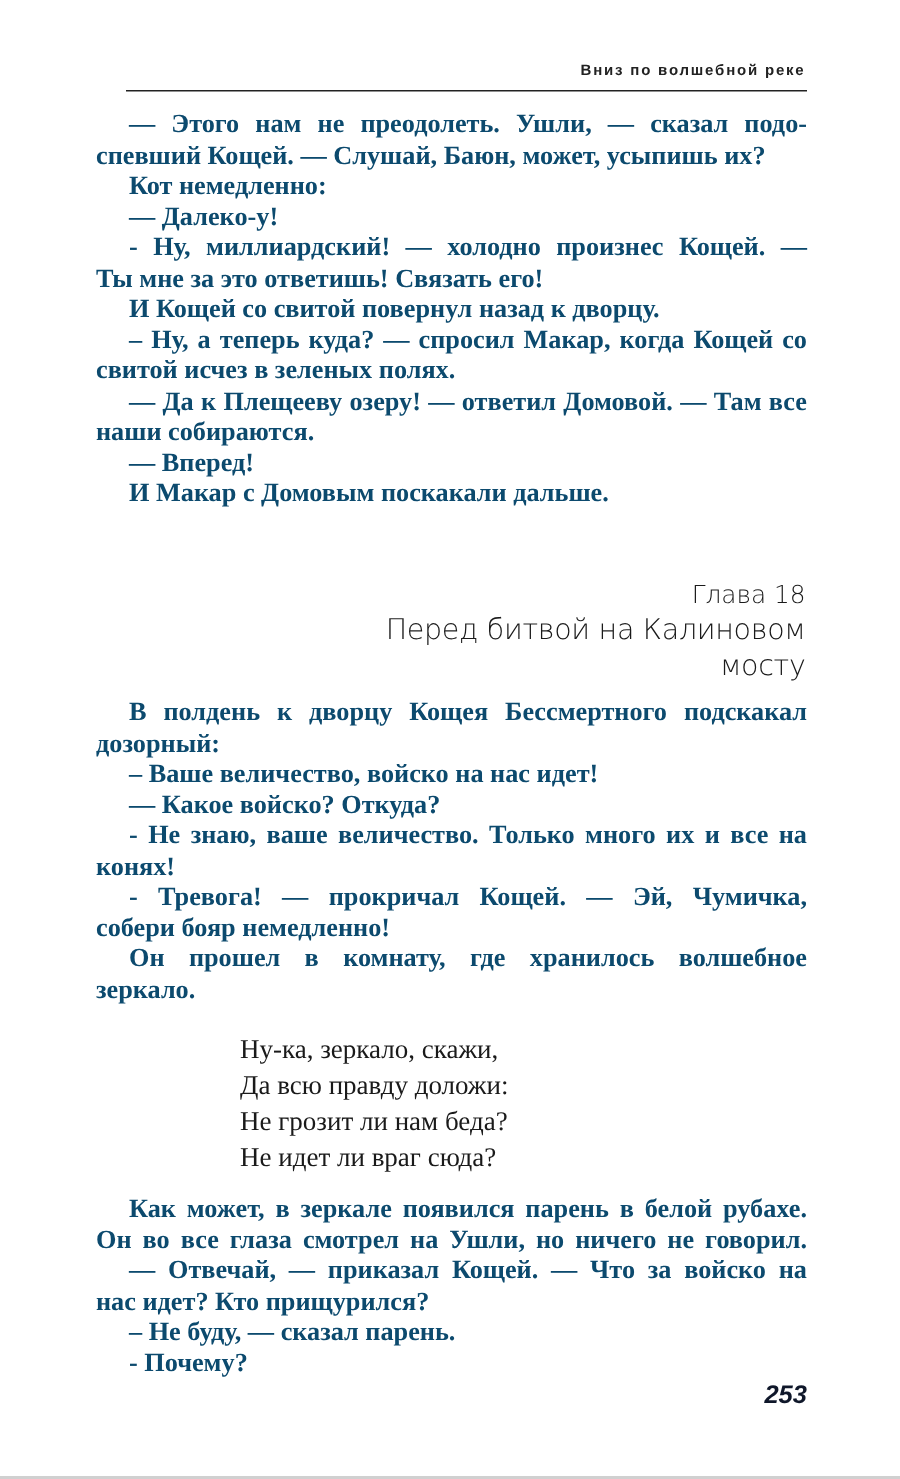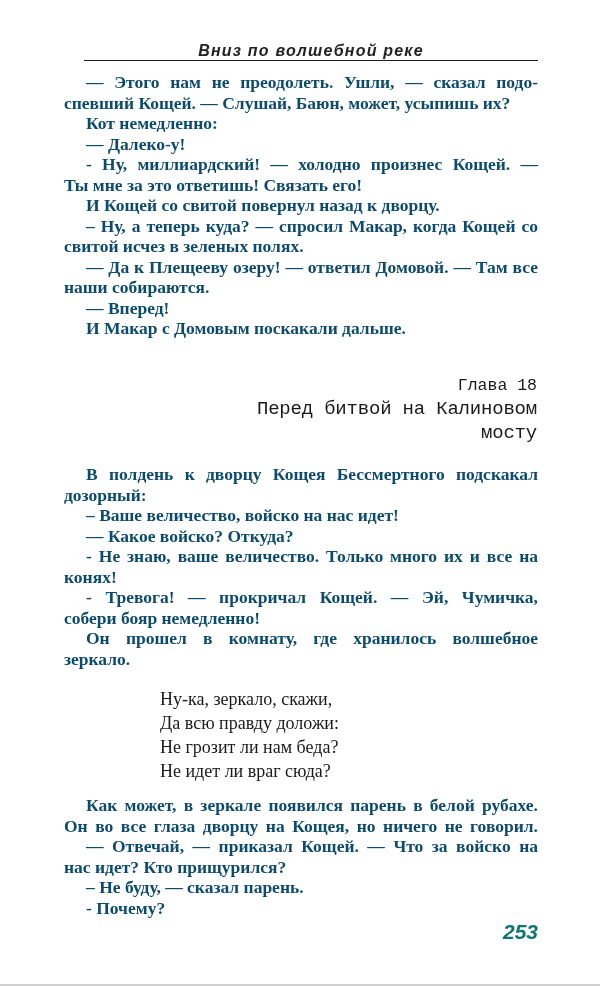--- a/index.html
+++ b/index.html
@@ -1,21 +1,21 @@
 <!DOCTYPE html>
 <html><head>
 <meta charset="utf-8">
 <style>
   html, body { margin: 0; padding: 0; background: #ffffff; }
   body { width: 600px; height: 986px; position: relative; overflow: hidden; }
   .page { position: absolute; left: 0; top: 0; width: 600px; height: 986px; background: #fff; }
   .running-head {
     position: absolute; left: 85px; top: 42px; width: 452px;
-    text-align: center; font-family: "Liberation Sans", sans-serif;
-    font-style: italic; font-weight: bold; font-size: 16px; letter-spacing: 1.2px; color: #222;
+    text-align: right; font-family: "Liberation Sans", sans-serif;
+    font-weight: bold; font-size: 10px; letter-spacing: 1.2px; color: #222;
   }
   .head-rule { position: absolute; left: 84px; top: 60px; width: 454px; height: 0; border-top: 1.5px solid #222; }
   .body-text {
     position: absolute; left: 64px; width: 474px;
     font-family: "Liberation Serif", serif; font-size: 17.5px; line-height: 20.5px; color: #0c4a6e;
     -webkit-font-smoothing: antialiased;
   }
   .body-text p { margin: 0; }
   .ind { text-indent: 22px; }
   .just { text-align: justify; text-align-last: left; }
@@ -27,21 +27,21 @@
   }
   .chapter-num { font-size: 16.5px; line-height: 22px; font-weight: 300; }
   .chapter-title { font-size: 19px; line-height: 24px; font-weight: 300; letter-spacing: -0.2px; }
   .verse {
     position: absolute; left: 160px; width: 300px;
     font-family: "Liberation Serif", serif; font-size: 18px; line-height: 24px; color: #1a1a1a;
   }
   .verse p { margin: 0; }
   .page-num {
     position: absolute; left: 480px; top: 920px; width: 58px; text-align: right;
-    font-family: "Liberation Sans", sans-serif; font-style: italic; font-weight: bold; font-size: 21px; color: #0f766e;
+    font-family: "Liberation Sans", sans-serif; font-style: italic; font-weight: bold; font-size: 17px; color: #0f172a;
   }
   .bottom-edge { position: absolute; left: 0; top: 984px; width: 600px; height: 2px; background: #d0d0d0; }
 </style>
 </head>
 <body>
 
 <div class="page">
 
   <div class="running-head">Вниз по волшебной реке</div>
   <div class="head-rule"></div>
@@ -55,21 +55,21 @@
     <p>Ты мне за это ответишь! Связать его!</p>
     <p class="ind">И Кощей со свитой повернул назад к дворцу.</p>
     <p class="ind justfull">– Ну, а теперь куда? — спросил Макар, когда Кощей со</p>
     <p>свитой исчез в зеленых полях.</p>
     <p class="ind justfull">— Да к Плещееву озеру! — ответил Домовой. — Там все</p>
     <p>наши собираются.</p>
     <p class="ind">— Вперед!</p>
     <p class="ind">И Макар с Домовым поскакали дальше.</p>
   </div>
 
-  <div class="chapter" style="top:375px;font-family:Liberation Mono, monospace;">
+  <div class="chapter" style="top:386px;">
     <div class="chapter-num">Глава 18</div>
     <div class="chapter-title">Перед битвой на Калиновом мосту</div>
   </div>
 
   <div class="body-text bold" style="top:464px;">
     <p class="ind justfull">В полдень к дворцу Кощея Бессмертного подскакал</p>
     <p>дозорный:</p>
     <p class="ind">– Ваше величество, войско на нас идет!</p>
     <p class="ind">— Какое войско? Откуда?</p>
     <p class="ind justfull">- Не знаю, ваше величество. Только много их и все на</p>
@@ -82,21 +82,21 @@
 
   <div class="verse" style="top:687px;">
     <p>Ну-ка, зеркало, скажи,</p>
     <p>Да всю правду доложи:</p>
     <p>Не грозит ли нам беда?</p>
     <p>Не идет ли враг сюда?</p>
   </div>
 
   <div class="body-text bold" style="top:795px;">
     <p class="ind justfull">Как может, в зеркале появился парень в белой рубахе.</p>
-    <p class="justfull">Он во все глаза дворцу на Кощея, но ничего не говорил.</p>
+    <p class="justfull">Он во все глаза смотрел на Ушли, но ничего не говорил.</p>
     <p class="ind justfull">— Отвечай, — приказал Кощей. — Что за войско на</p>
     <p>нас идет? Кто прищурился?</p>
     <p class="ind">– Не буду, — сказал парень.</p>
     <p class="ind">- Почему?</p>
   </div>
 
   <div class="page-num">253</div>
   <div class="bottom-edge"></div>
 </div>
 

